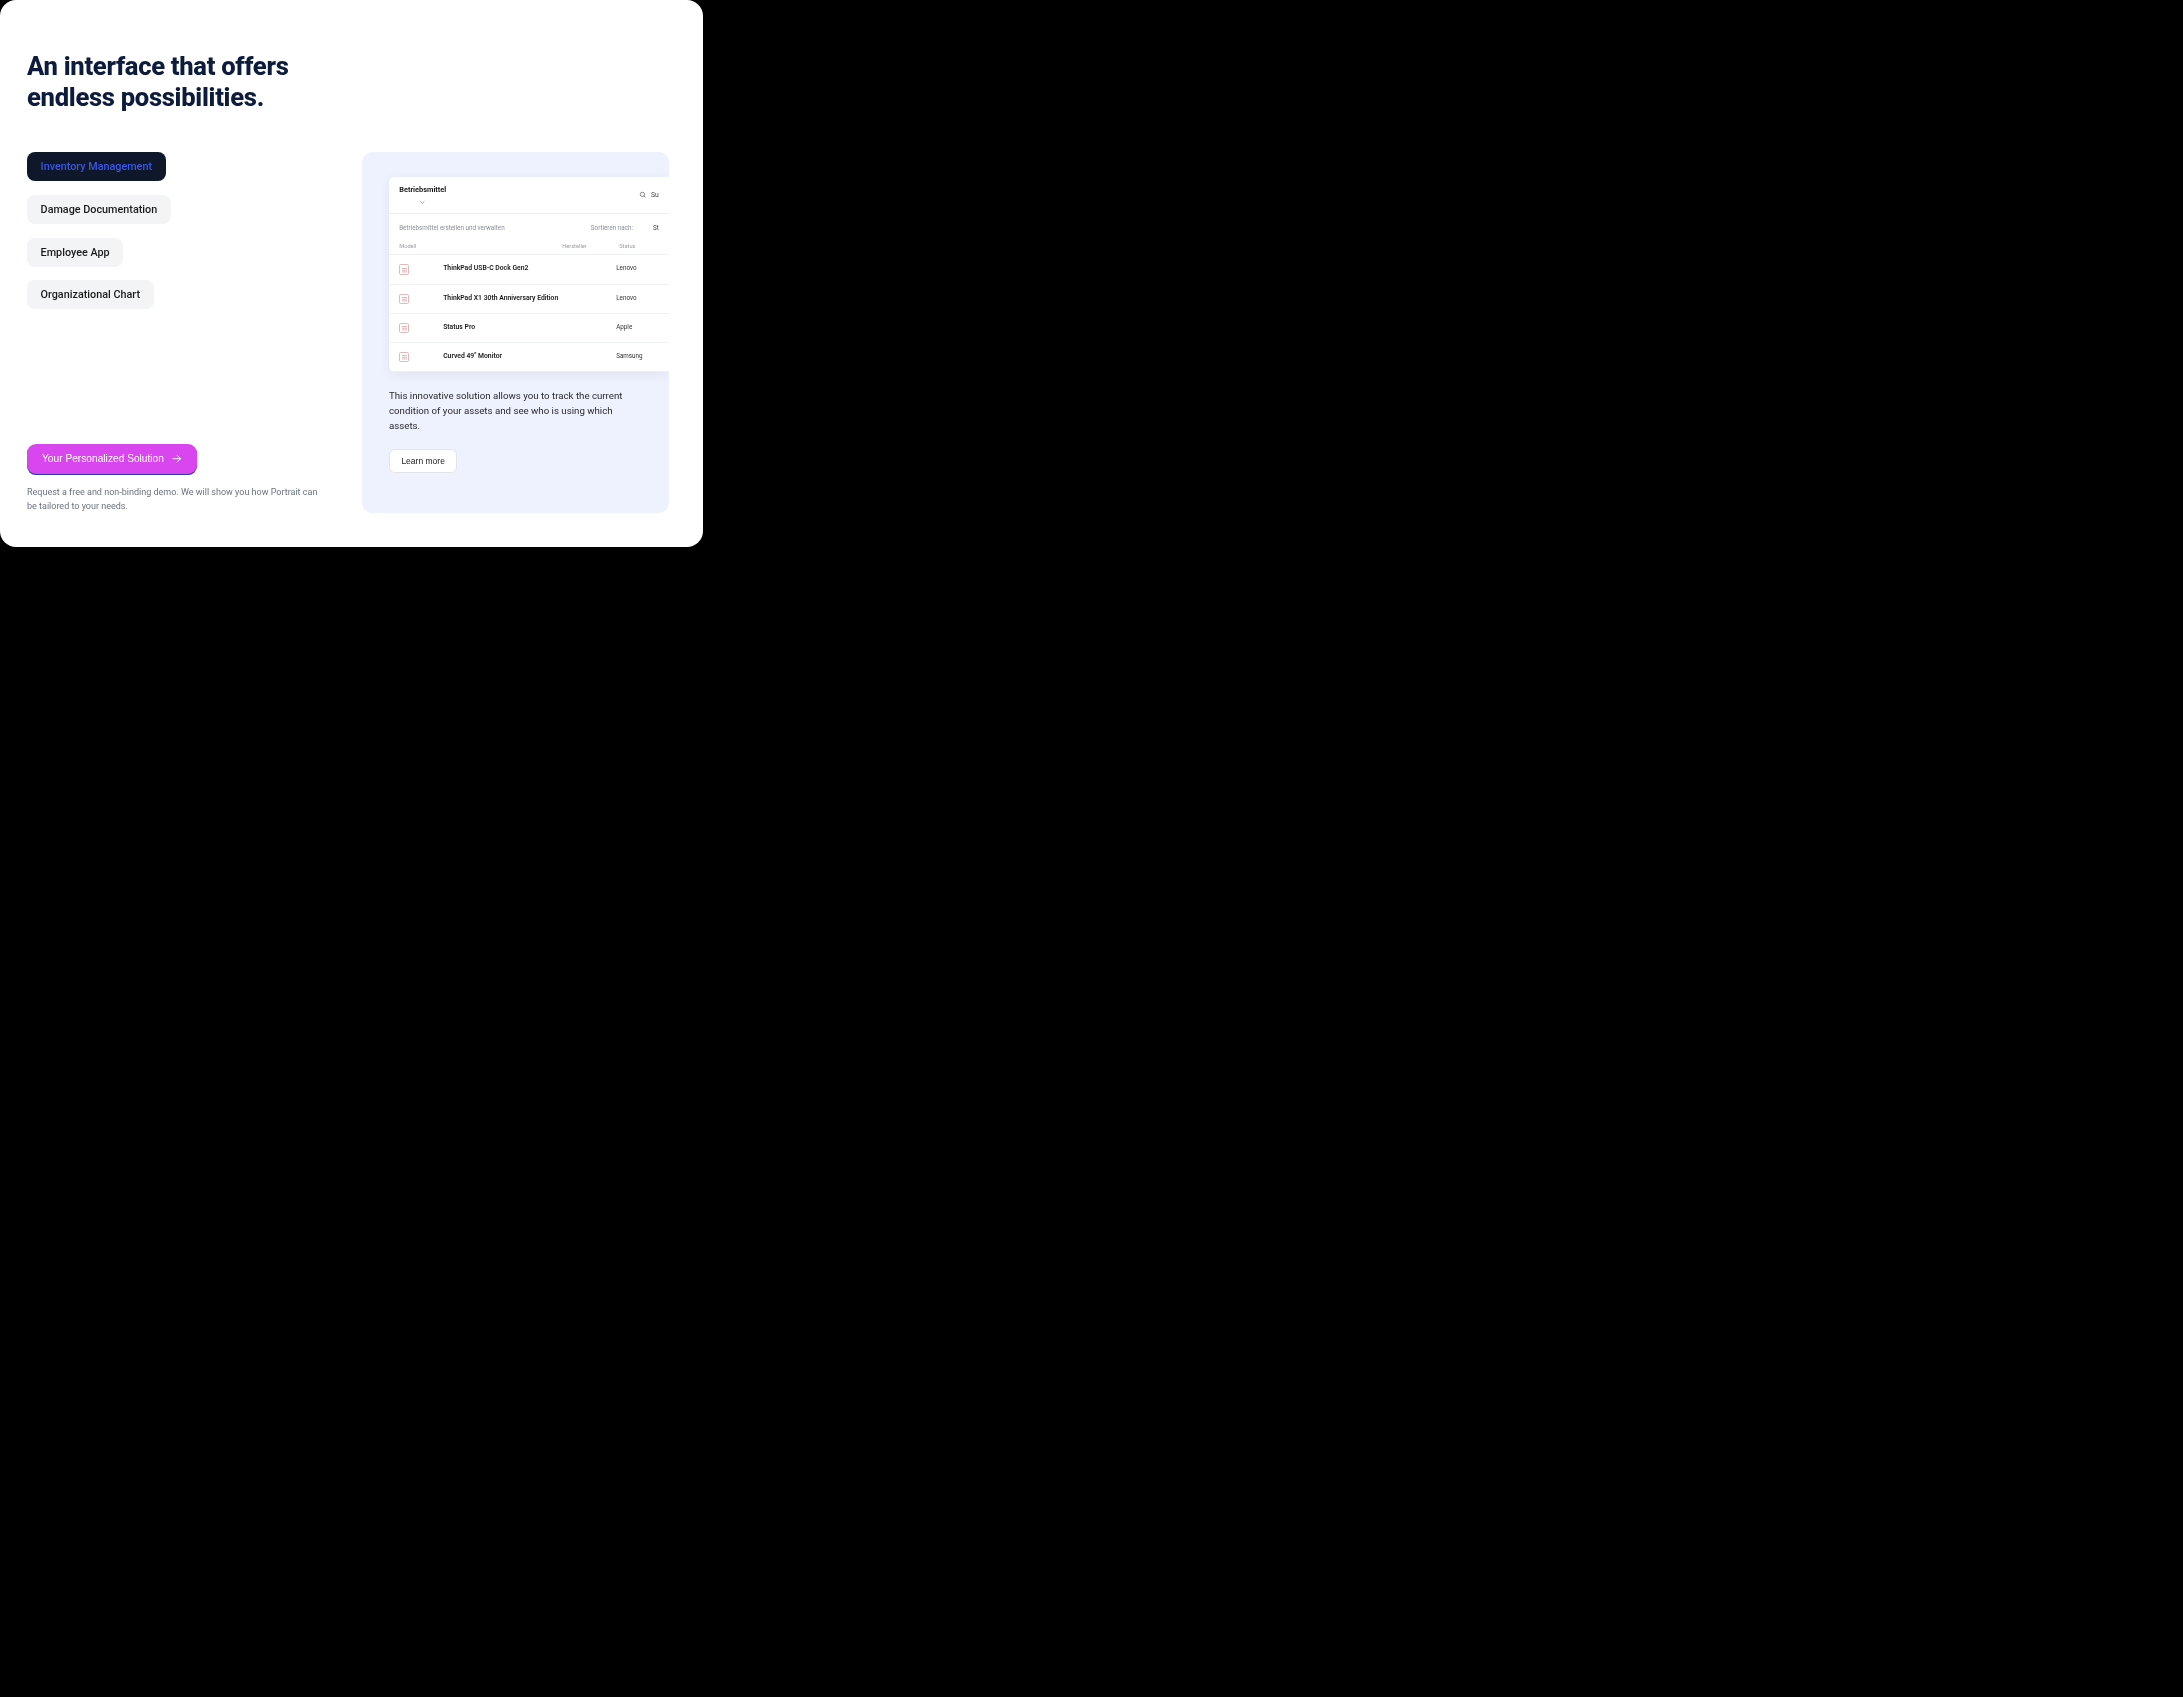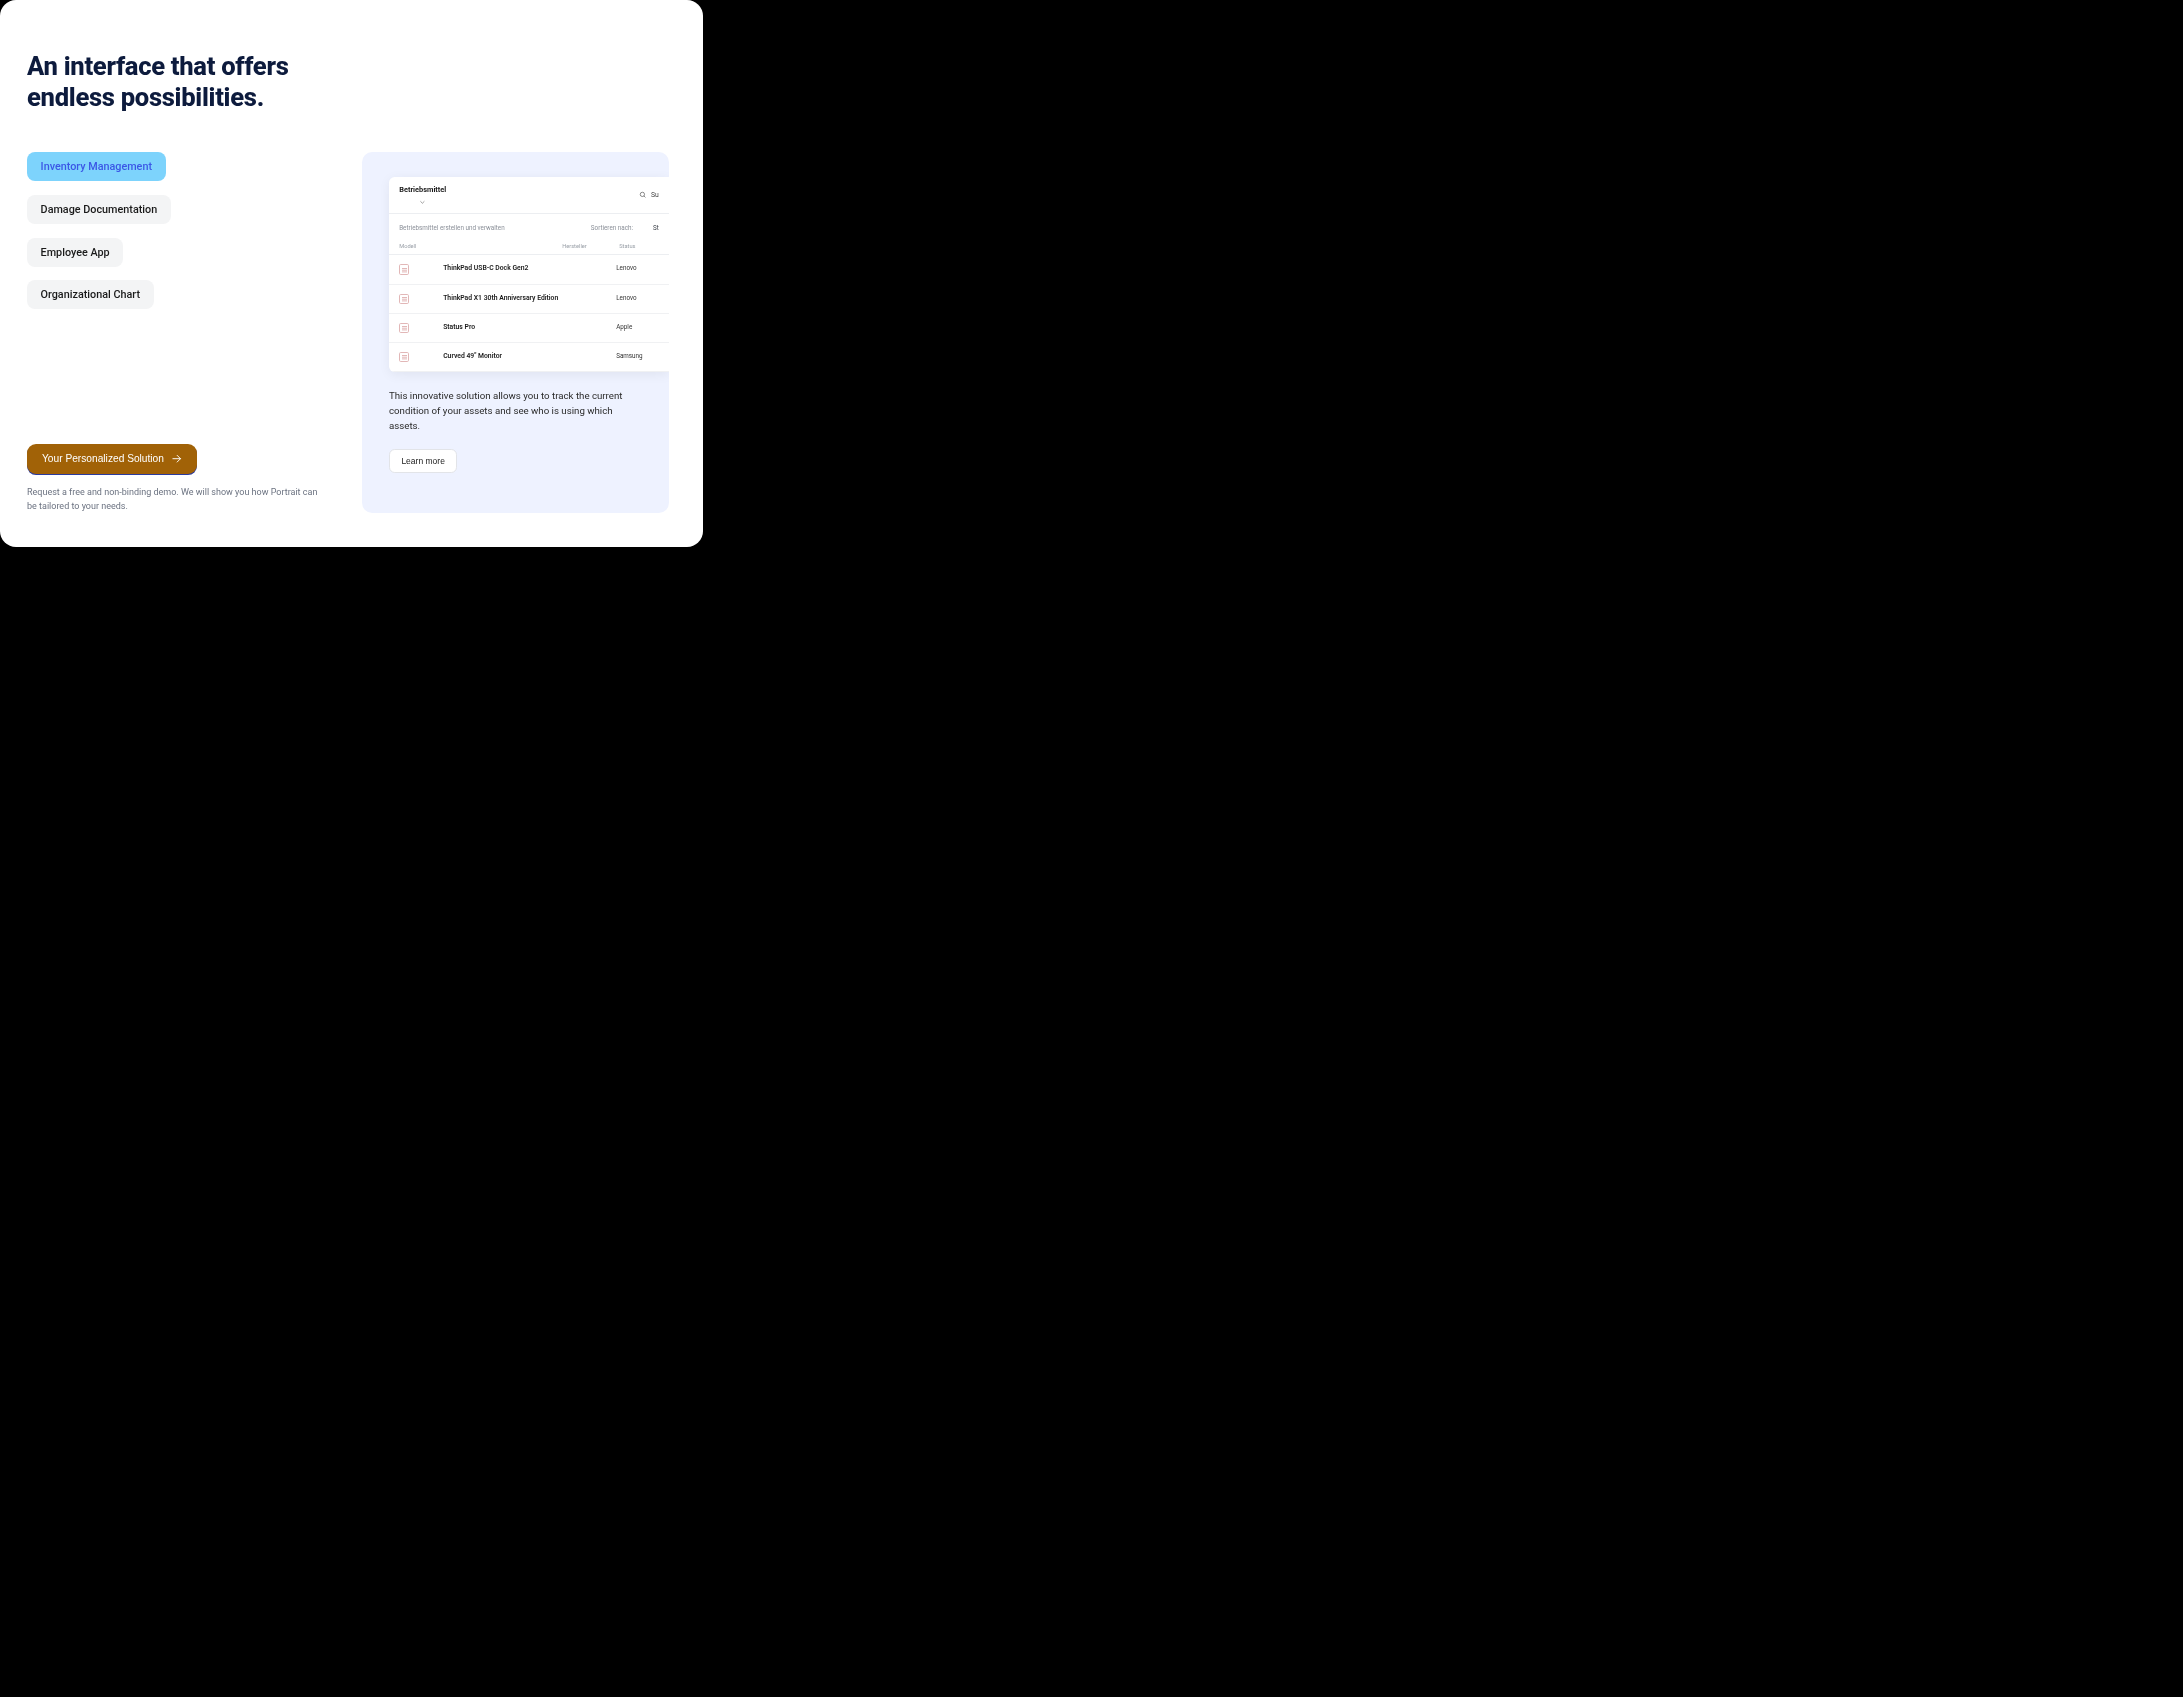--- a/index.html
+++ b/index.html
@@ -41,29 +41,29 @@
   .tab {
     padding: 8px 13.6px;
     border-radius: 8px;
     font-size: 10.8px;
     font-weight: 500;
     cursor: pointer;
     background: #f3f4f5;
     color: #1a1a1a;
   }
   .tab.active {
-    background: #7dd3fc;
+    background: #0f172a;
     color: #3b57e6;
   }
   .cta-block { margin-top: auto; }
   .cta-btn {
     display: inline-flex;
     align-items: center;
     gap: 6.8px;
-    background: #a16207;
+    background: #d946ef;
     color: #fff;
     font-size: 10.2px;
     font-weight: 500;
     padding: 9px 15px;
     border: none;
     border-radius: 9px;
     cursor: pointer;
     box-shadow: 0 1.1px 0 #2a3a9e;
     margin-bottom: 12.5px;
   }

